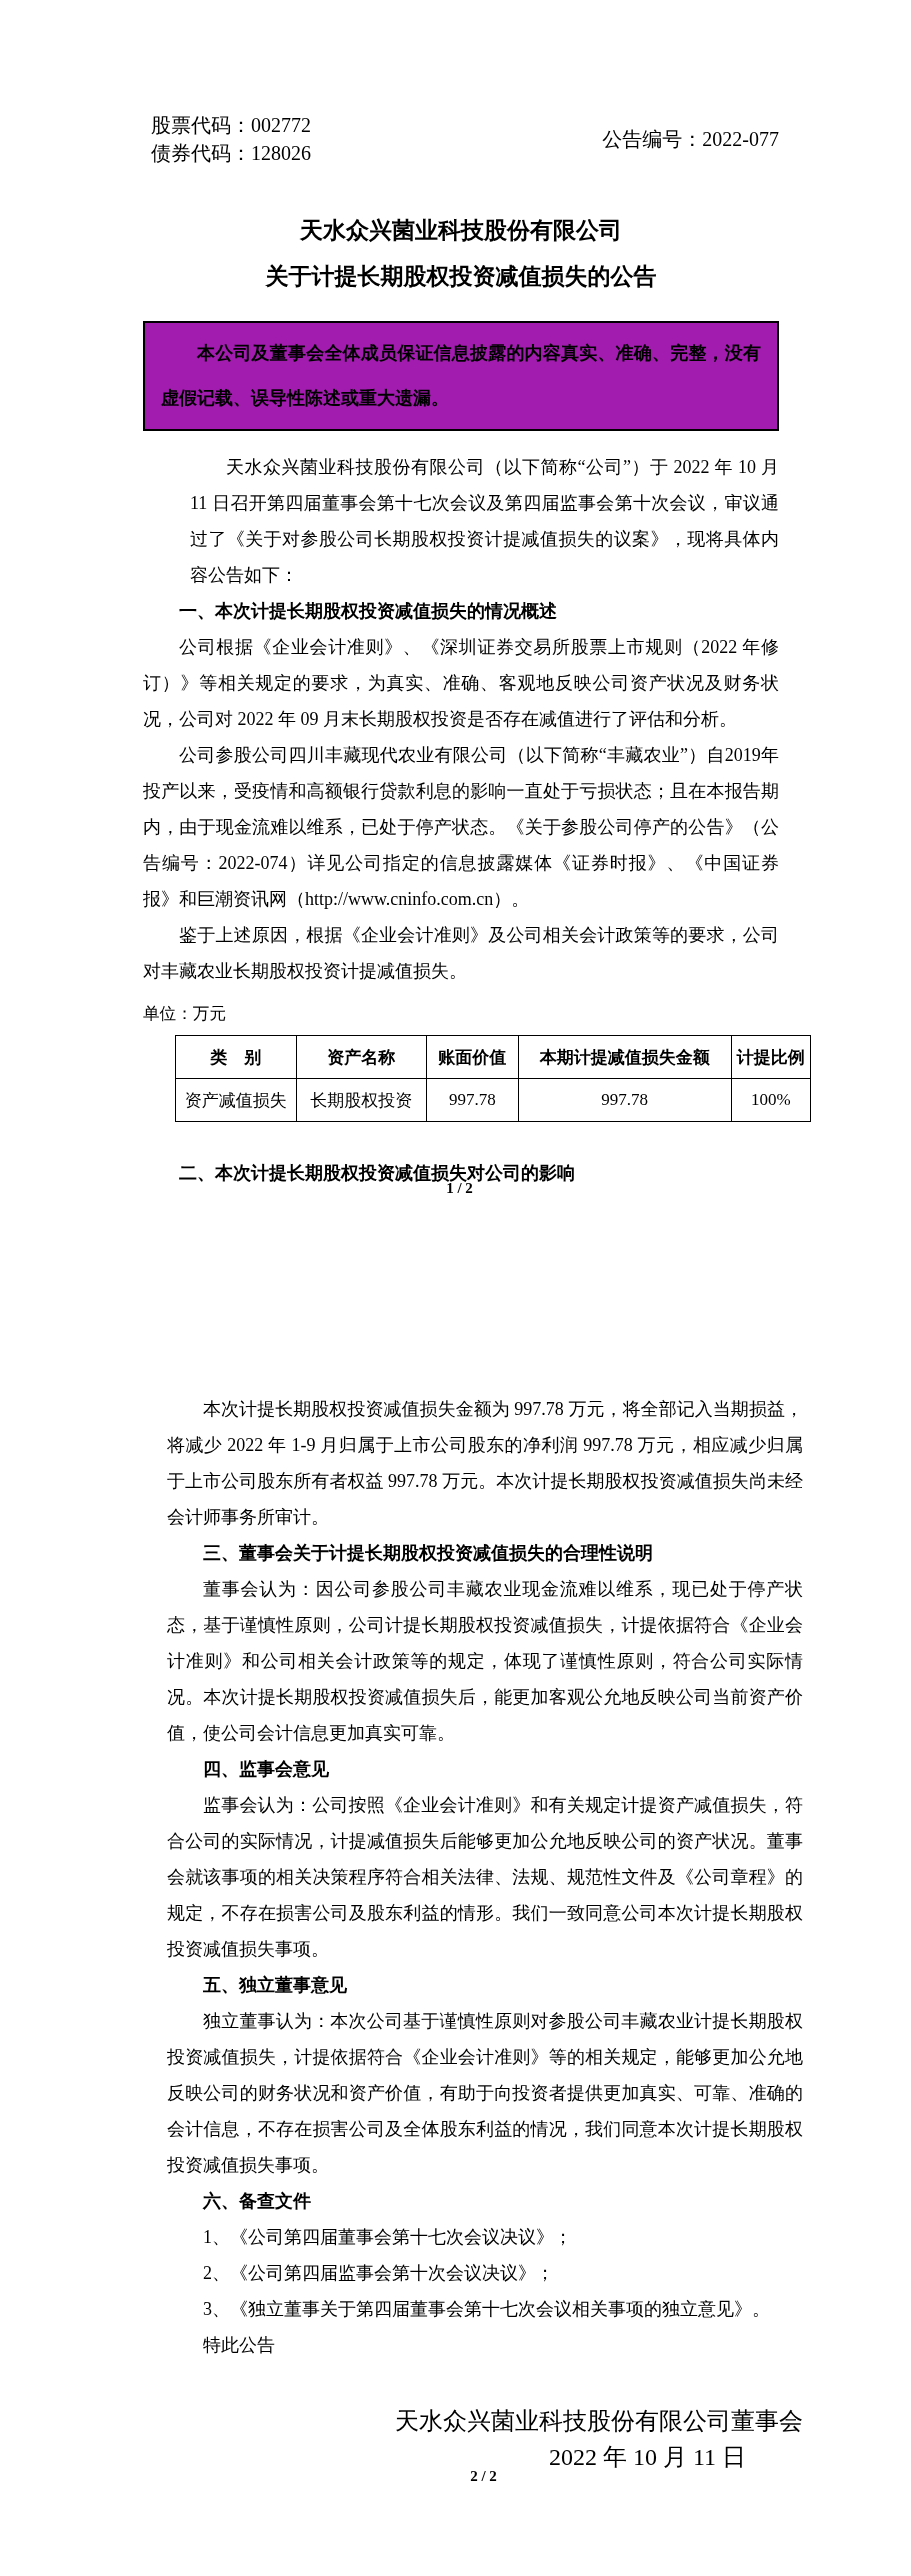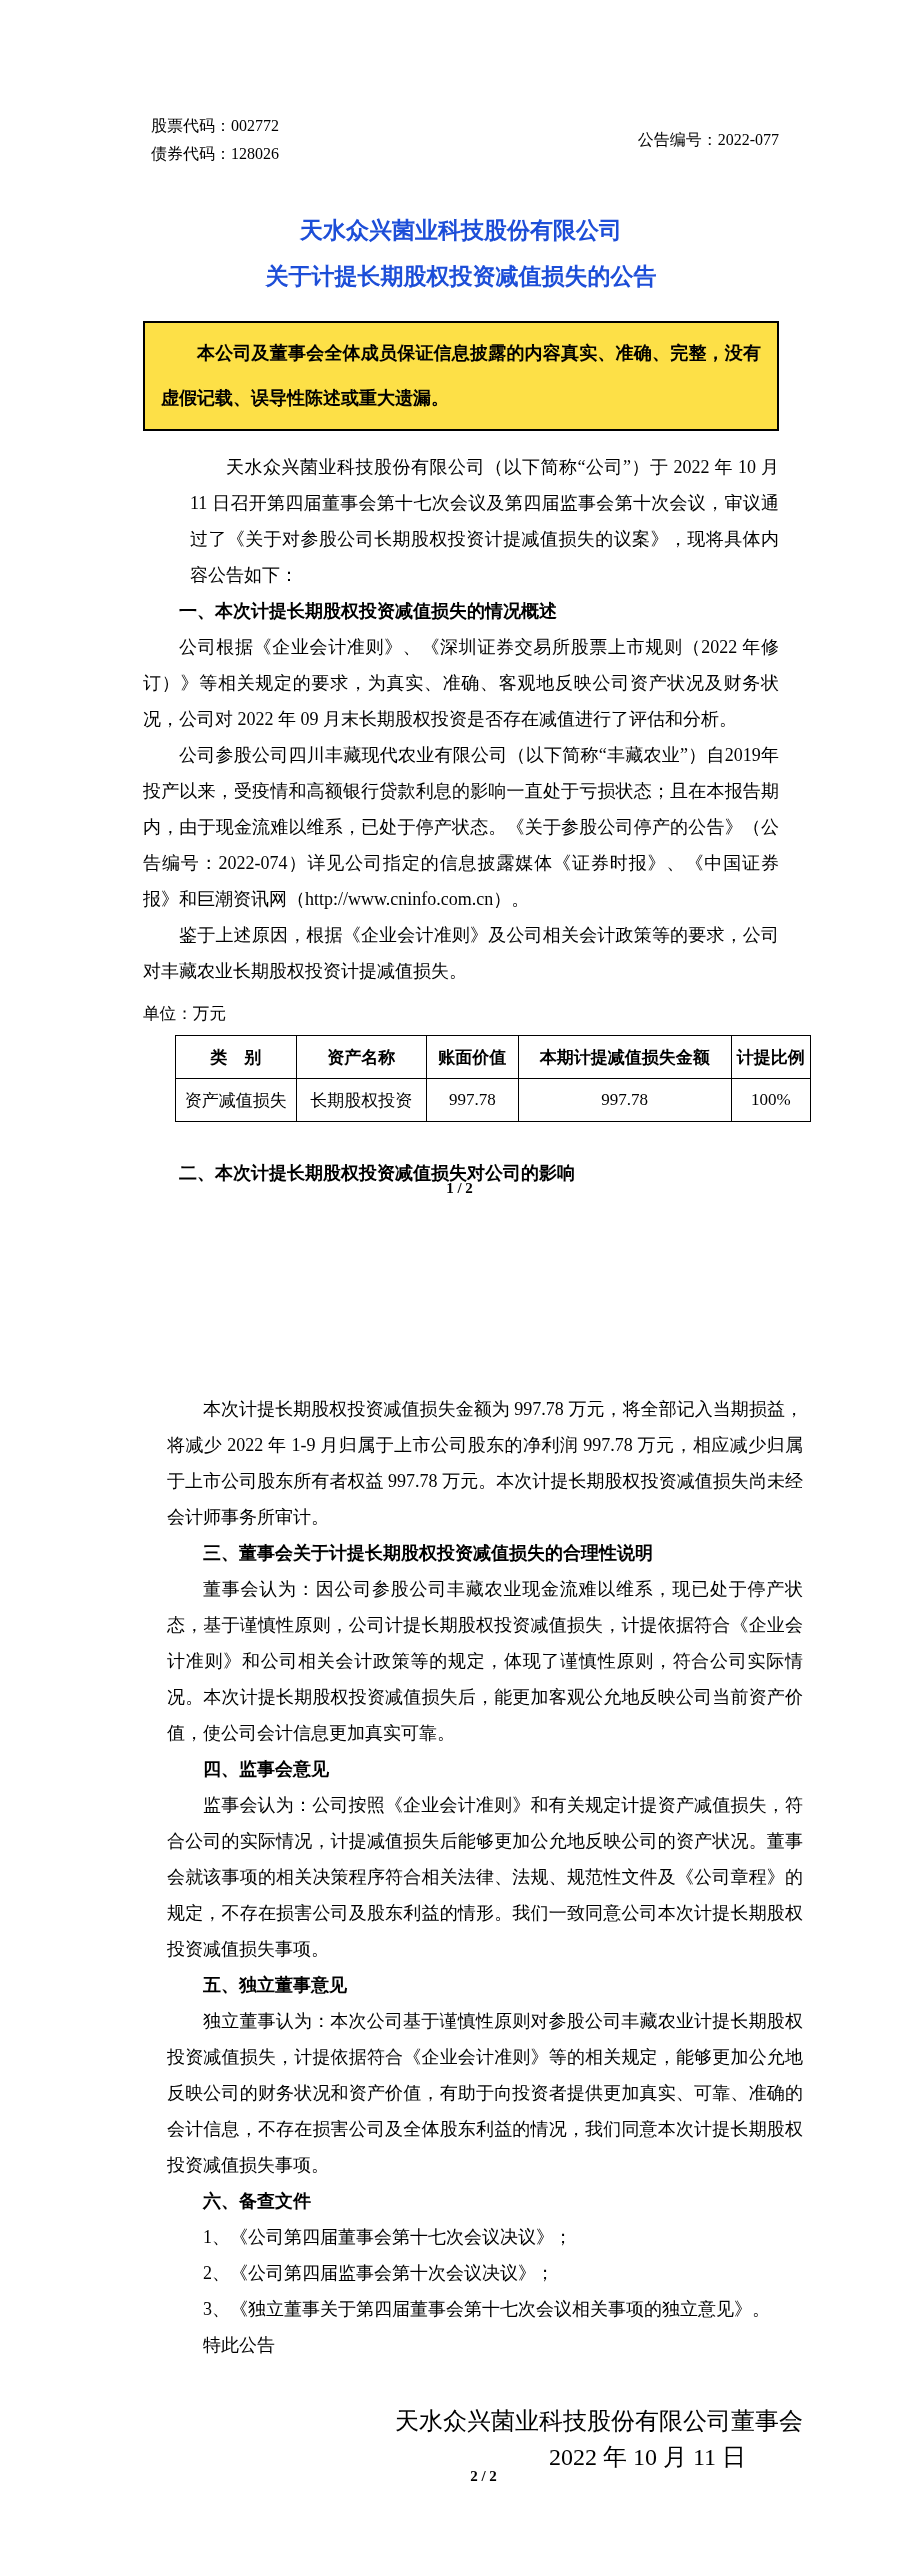--- a/index.html
+++ b/index.html
@@ -19,48 +19,48 @@
     box-sizing: border-box;
     padding: 112px 132px 0 143px;
     overflow: hidden;
     background: #ffffff;
   }
   .page2 { padding-top: 103px; margin-left: 24px; }
 
   
   .doc-header {
     display: flex;
-    font-size: 16px;
+    font-size: 20px;
     line-height: 27.5px;
     padding-left: 8px;
   }
   .hdr-col1 { width: 229px; }
   .hdr-col2 { width: 252px; }
   .hdr-col3 {
     margin-left: auto;
     display: flex;
     align-items: center;
   }
 
   
   .title {
-    color: #1d4ed8;
+    color: #000000;
     font-weight: bold;
     text-align: center;
     font-size: 23px;
     line-height: 30px;
   }
   .title1 { margin-top: 49px; }
   .title2 { margin-top: 16px; }
 
   
   .notice-box {
     margin-top: 29px;
     border: 2.3px solid #000000;
-    background: #fde047;
+    background: #a21caf;
     padding: 8px 16px;
     box-sizing: border-box;
   }
   .notice-box p {
     margin: 0;
     font-size: 18px;
     font-weight: bold;
     line-height: 45px;
     text-align: justify;
     text-indent: 2em;

